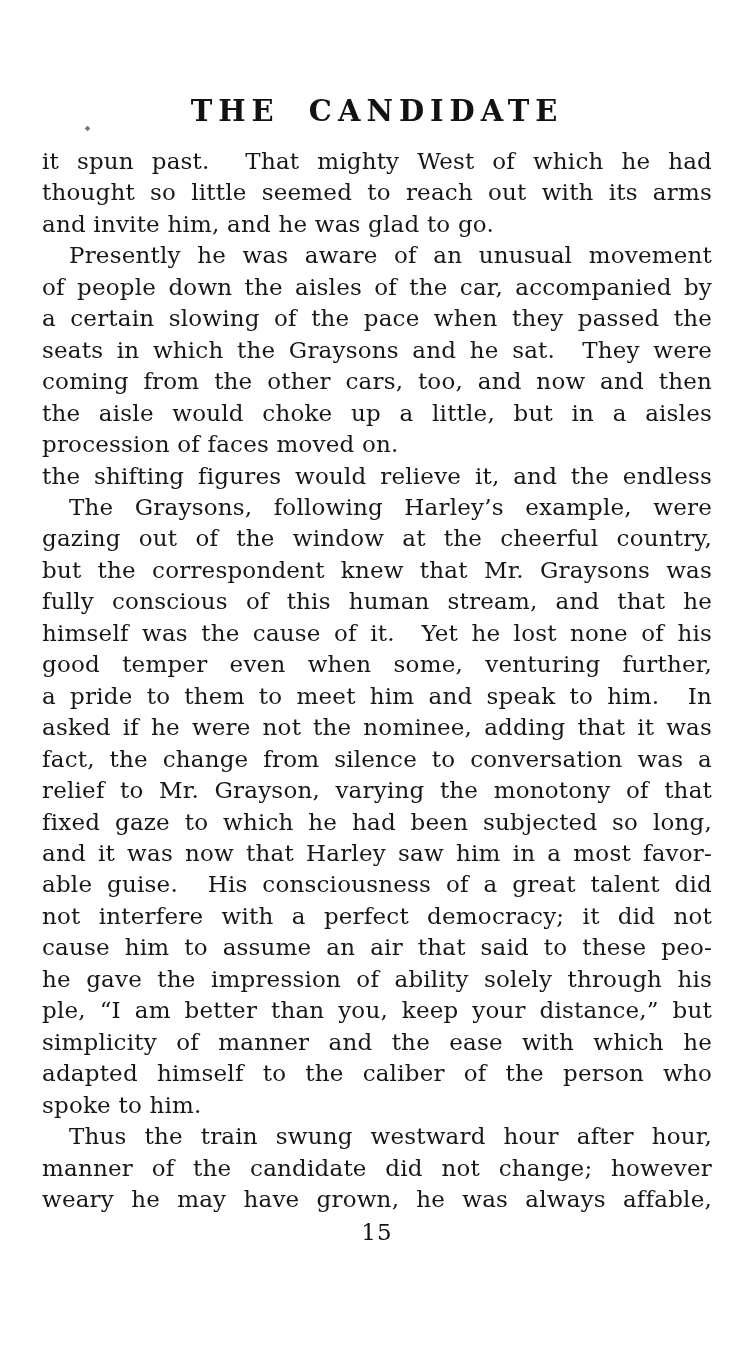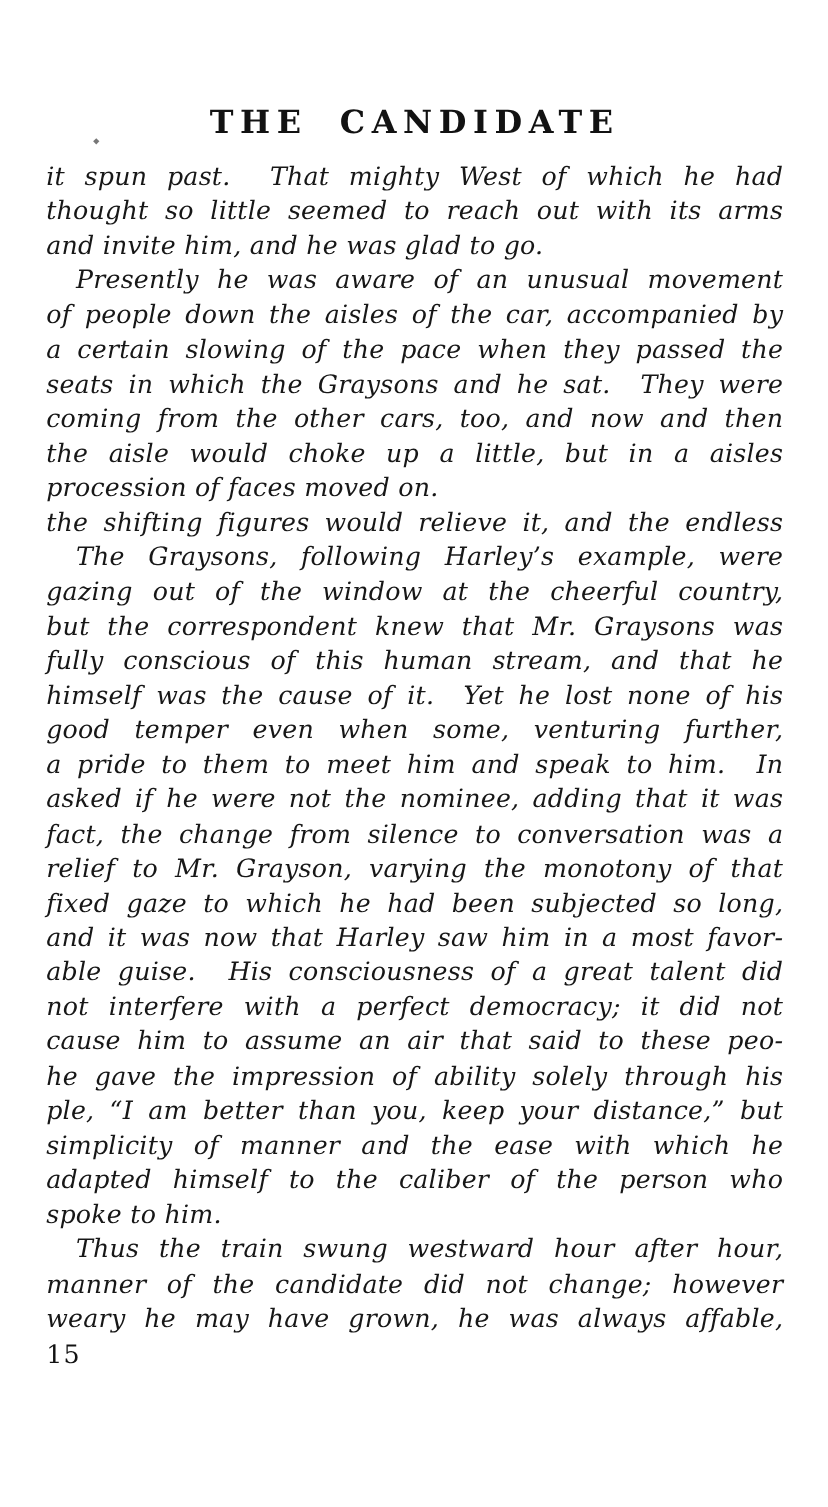--- a/index.html
+++ b/index.html
@@ -47,24 +47,25 @@
     font-size: 23px;
     line-height: 31.45px;
     letter-spacing: 0.2px;
   }
   .para { margin: 0; }
   .line {
     text-align: justify;
     text-align-last: justify;
     white-space: nowrap; 
   }
-  .line { white-space: normal; font-style: italic; }
+  .line { white-space: normal; }
   .line.end { text-align-last: left; }
   .line.indent { text-indent: 27px; }
   .page-number {
+    text-align: center;
     font-size: 23px;
     letter-spacing: 1px;
     margin-top: 4px;
     color: #121212;
   }
 </style>
 </head>
 <body>
 
 <div class="page">

